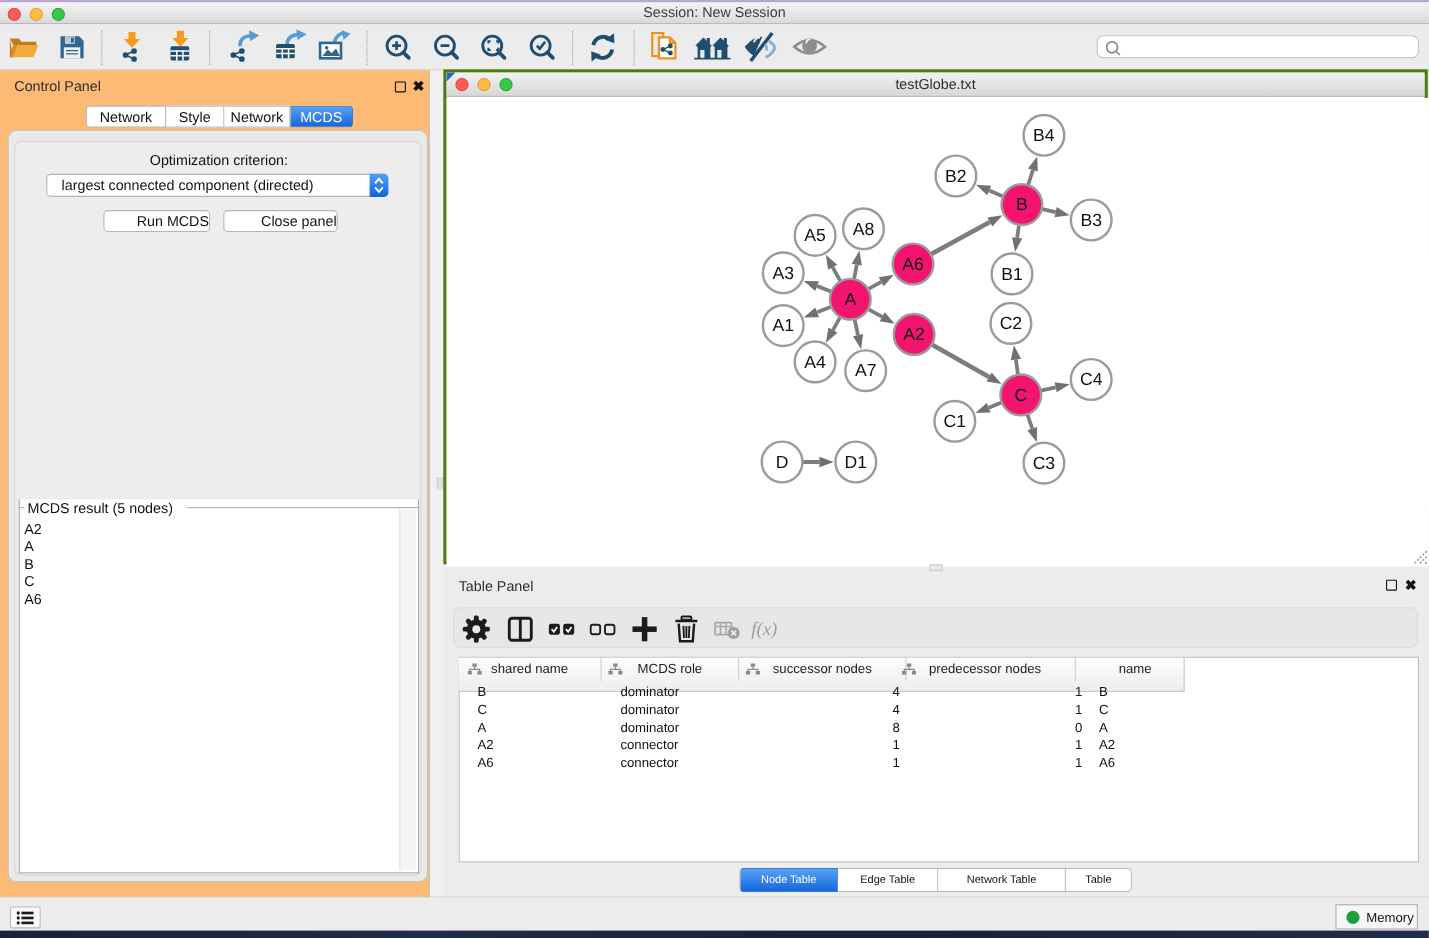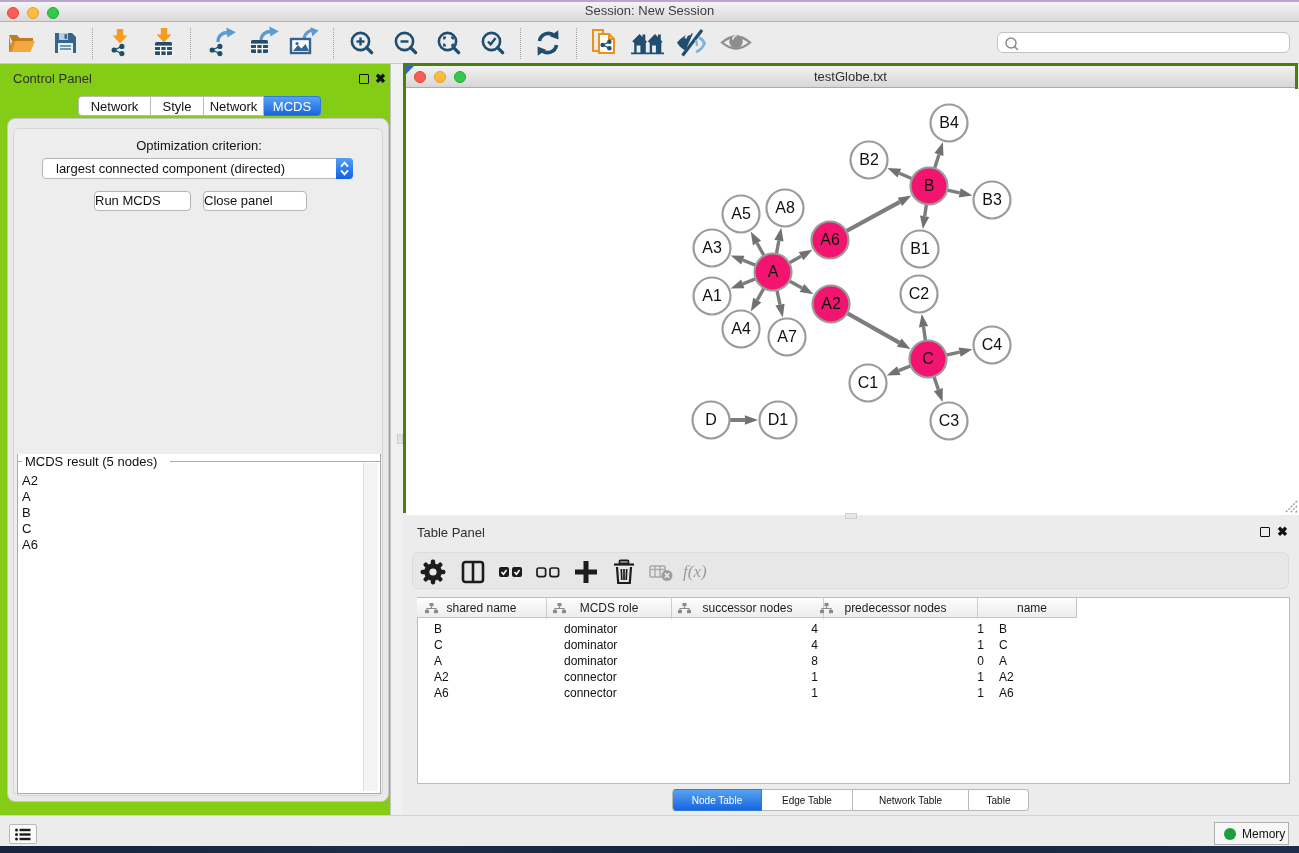--- a/index.html
+++ b/index.html
@@ -11,41 +11,41 @@
 #ttitle { position:absolute; top:3px; left:0; width:1299px; text-align:center;
   font-size:13px; color:#3c3c3c; }
 #toolbar { position:absolute; left:0; top:22px; width:1299px; height:42px;
   background:#ececec; border-bottom:1px solid #c9c9c9; }
 .tsep { position:absolute; top:6px; height:31px; width:0;
   border-left:1px dotted #a0a0a0; }
 #search { position:absolute; left:997px; top:10px; width:293px; height:21px;
   background:#fff; border:1px solid #c3c3c3; border-radius:6px; }
 
 #cpanel { position:absolute; left:0; top:64px; width:391px; height:752px;
-  background:#84cc16; border-right:1px solid #c3c3c3; }
+  background:#fdba74; border-right:1px solid #c3c3c3; }
 #cptitle { position:absolute; left:13px; top:7px; font-size:13px; color:#2e2e2e; }
 .seg { position:absolute; display:flex; height:20px; font-size:13px; }
 .seg div { background:#fff; border:1px solid #b9b9b9; border-left:none; color:#111;
   text-align:center; line-height:19px; }
 .seg div:first-child { border-left:1px solid #b9b9b9; border-radius:4px 0 0 4px; }
 .seg div:last-child { border-radius:0 4px 4px 0; }
 .seg .sel { background:linear-gradient(180deg,#58a2f3,#1566dd); color:#fff; border-color:#2f7ae0; }
 #cpouter { position:absolute; left:7px; top:54px; width:382px; height:684px;
   background:#e9e9e9; border:1px solid #c6c6c6; border-radius:8px; }
 #cpinner { position:absolute; left:5px; top:9px; width:370px; height:668px;
   background:#ededed; border:1px solid #d6d6d6; border-radius:6px; }
 #optlabel { position:absolute; left:0; top:9px; width:370px; text-align:center;
   font-size:13px; color:#111; }
 #dropdown { position:absolute; left:28px; top:29px; width:311px; height:21px;
   background:#fff; border:1px solid #b5b5b5; border-radius:4px; font-size:13px;
   line-height:19px; padding-left:13px; color:#111; }
 #dropbtn { position:absolute; right:-1px; top:-1px; width:17px; height:21px;
   background:linear-gradient(180deg,#54a0f4,#1061e2); border-radius:0 4px 4px 0; }
 .btn { position:absolute; top:62px; height:20px; background:#fff;
-  border:1px solid #b5b5b5; border-radius:4px; font-size:13px; text-align:left;
+  border:1px solid #b5b5b5; border-radius:4px; font-size:13px; text-align:right;
   line-height:18px; color:#111; }
 #grp { position:absolute; left:17px; top:390px; width:364px; height:340px; background:#fff;
   border:1px solid #ababab; border-top:none; }
 #grp .topline1 { position:absolute; left:-1px; top:7px; width:5px; height:1px; background:#ababab; }
 #grp .topline2 { position:absolute; left:152px; top:7px; right:-1px; height:1px; background:#ababab; }
 #grplabel { position:absolute; left:5px; top:0px; font-size:13px; color:#111;
   background:transparent; padding:0 2px; }
 #grpscroll { position:absolute; right:2px; top:9px; width:15px; bottom:2px;
   background:#f4f4f4; border-left:1px solid #e0e0e0; }
 .li { font-size:13px; color:#111; height:16px; line-height:16px; }
@@ -66,21 +66,21 @@
 #canvas { position:absolute; left:0; top:23px; width:893px; height:426px; background:#fff; }
 
 #tpanel { position:absolute; left:403px; top:520px; width:896px; height:296px; background:#ececec; }
 #tptitle { position:absolute; left:14px; top:5px; font-size:13px; color:#2e2e2e; }
 #ttoolbar { position:absolute; left:412px; top:552px; width:877px; height:37px;
   background:#e7e7e7; border:1px solid #dcdcdc; border-radius:6px; }
 #fx { position:absolute; left:683px; top:562px; font-family:"Liberation Serif", serif;
   font-style:italic; font-size:17px; color:#9d9d9d; }
 #ttable { position:absolute; left:417px; top:597px; width:873px; height:187px;
   background:#fff; border:1px solid #bdbdbd; }
-#thead { position:absolute; left:417px; top:598px; width:660px; height:20px;
+#thead { position:absolute; left:417px; top:598px; width:660px; height:31px;
   background:linear-gradient(180deg,#fdfdfd,#ededed); border-bottom:1px solid #c4c4c4;
   border-right:1px solid #c4c4c4; }
 .hcell { position:absolute; top:0; height:21px; border-right:1px solid #cdcdcd;
   font-size:12px; color:#1c1c1c; text-align:center; line-height:21px; }
 .trow { position:absolute; left:0; width:1299px; height:16px; font-size:12px; color:#111; }
 .trow span { position:absolute; top:0; line-height:16px; }
 
 #btabs { left:672px; top:789px; height:22px; font-size:10px; }
 #btabs div { line-height:21px; }
 

